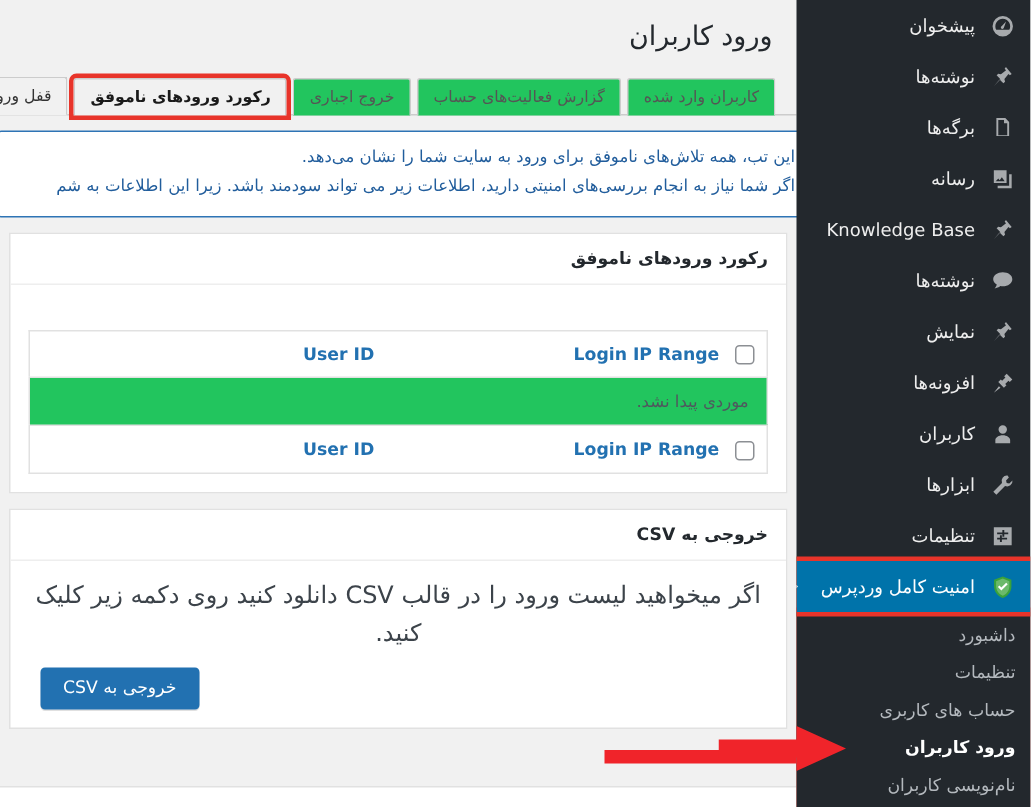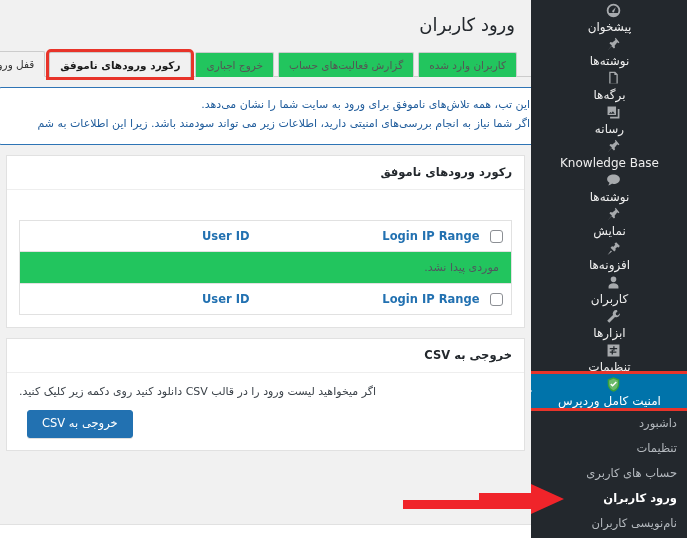--- a/index.html
+++ b/index.html
@@ -148,24 +148,24 @@
     display: inline-block;
     width: 13px; height: 13px;
     border: 1px solid #8c8f94;
     border-radius: 3px;
     background: #fff;
     vertical-align: middle;
   }
 
   
   .csv-desc {
-    font-size: 11px;
+    font-size: 16px;
     color: #3c434a;
     margin: 0 0 10px 0;
-    text-align: left;
+    text-align: center;
     line-height: 1.6;
   }
   .btn-primary {
     display: inline-block;
     background: #2271b1;
     color: #fff;
     border: 1px solid #2271b1;
     border-radius: 3px;
     font-size: 11.5px;
     padding: 6px 14px;
@@ -187,21 +187,21 @@
   #adminmenu {
     position: absolute;
     top: 0; right: 0;
     width: 156px; height: 538px;
     background: #23282d;
     direction: rtl;
     overflow: hidden;
   }
   .menu-item {
     display: flex;
-    flex-direction: column;
+    flex-direction: row;
     align-items: center;
     justify-content: flex-start;
     height: 34px;
     padding: 0 9px 0 10px;
     color: #eee;
     font-size: 12px;
     white-space: nowrap;
   }
   .menu-item .mi-icon {
     width: 20px; height: 20px;

